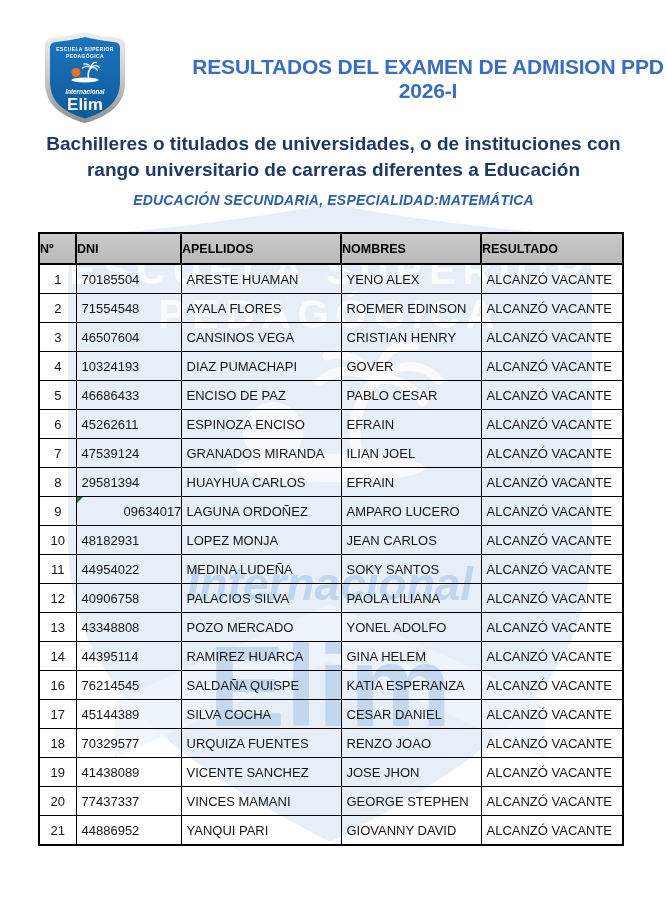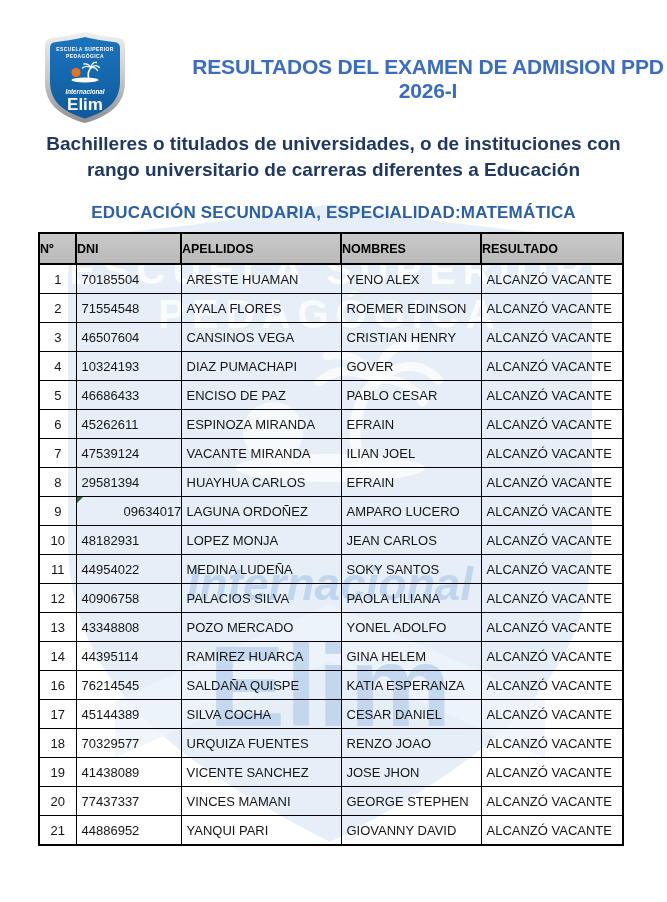--- a/index.html
+++ b/index.html
@@ -9,21 +9,21 @@
   }
   
   .logo{position:absolute;left:44px;top:30px;width:82px;height:94px;z-index:3;}
   .title{
     position:absolute;left:126px;top:55px;width:524px;text-align:center;
     font-size:21px;font-weight:bold;letter-spacing:-0.2px;z-index:3;padding-left:40px;
   }
   
   .intro{position:absolute;left:0;top:131px;width:667px;text-align:center;z-index:3;}
   .intro-line{font-size:19px;font-weight:bold;line-height:26px;}
-  .program{font-size:17px;font-weight:bold;line-height:24px;margin-top:18px;letter-spacing:0.2px;}
+  .program{font-size:14px;font-weight:bold;line-height:24px;margin-top:5px;letter-spacing:0.2px;font-style:italic;}
   
   .watermark{position:absolute;left:35px;top:196px;width:590px;height:654px;z-index:1;pointer-events:none;}
   
   .tablewrap{position:absolute;left:38px;top:232px;z-index:2;}
   table.results{border-collapse:collapse;table-layout:fixed;width:584px;background:transparent;border:2px solid #000;}
   col.c-n{width:37px;}col.c-dni{width:105px;}col.c-ape{width:160px;}col.c-nom{width:140px;}col.c-res{width:142px;}
   th{
     background:linear-gradient(#c9c9c9,#b9b9b9);
     border:2px solid #000;height:29px;
     font-size:12.5px;font-weight:bold;color:#000;text-align:left;padding:0;
@@ -151,28 +151,28 @@
           <tr>
             <td class="col-n">5</td>
             <td class="col-dni">46686433</td>
             <td class="col-apellidos">ENCISO  DE PAZ</td>
             <td class="col-nombres">PABLO CESAR</td>
             <td class="col-resultado">ALCANZÓ VACANTE</td>
           </tr>
           <tr>
             <td class="col-n">6</td>
             <td class="col-dni">45262611</td>
-            <td class="col-apellidos">ESPINOZA  MIRANDA</td>
+            <td class="col-apellidos">ESPINOZA  ENCISO</td>
             <td class="col-nombres">EFRAIN</td>
             <td class="col-resultado">ALCANZÓ VACANTE</td>
           </tr>
           <tr>
             <td class="col-n">7</td>
             <td class="col-dni">47539124</td>
-            <td class="col-apellidos">VACANTE  MIRANDA</td>
+            <td class="col-apellidos">GRANADOS  MIRANDA</td>
             <td class="col-nombres">ILIAN JOEL</td>
             <td class="col-resultado">ALCANZÓ VACANTE</td>
           </tr>
           <tr>
             <td class="col-n">8</td>
             <td class="col-dni">29581394</td>
             <td class="col-apellidos">HUAYHUA CARLOS</td>
             <td class="col-nombres">EFRAIN</td>
             <td class="col-resultado">ALCANZÓ VACANTE</td>
           </tr>

